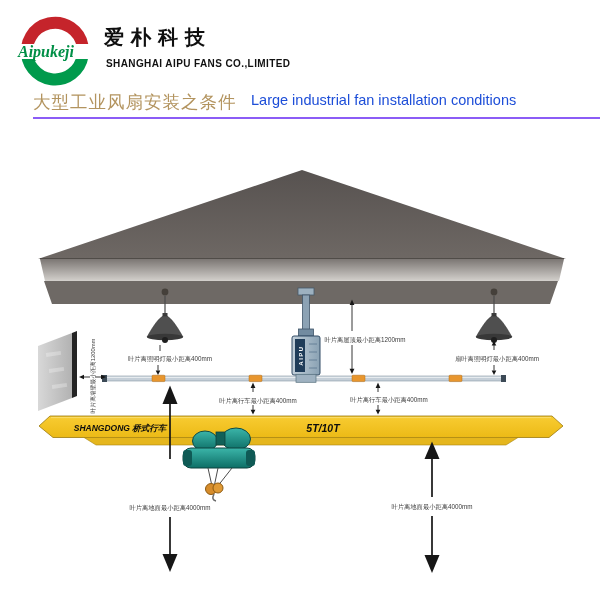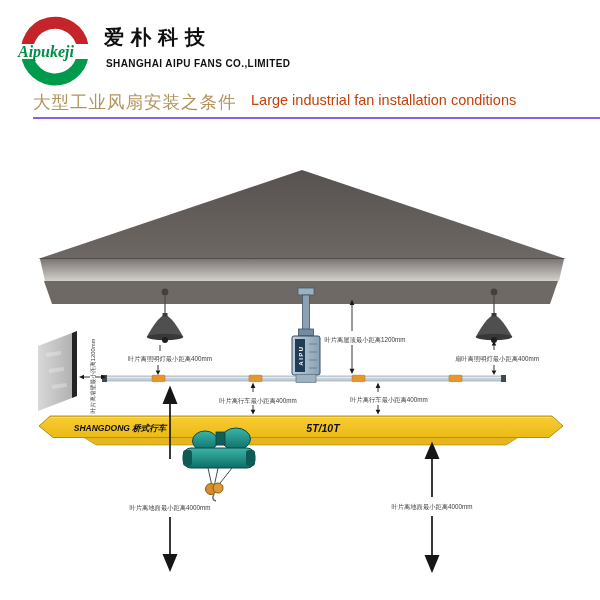--- a/index.html
+++ b/index.html
@@ -7,21 +7,21 @@
         font-family:"Liberation Sans",sans-serif;}
   .hdr{position:absolute;left:0;top:0;width:481px;height:125px;background:#fff;}
   .logo{position:absolute;left:16px;top:14px;width:84px;height:74px;}
   .co-cn{position:absolute;left:104px;top:24px;font-size:20px;font-weight:bold;
          letter-spacing:7px;color:#0f0f0f;white-space:nowrap;}
   .co-en{position:absolute;left:106px;top:58px;font-size:10px;font-weight:bold;
          letter-spacing:0.4px;color:#111;white-space:nowrap;}
   .titlebar{position:absolute;left:33px;top:90px;width:570px;height:27px;
             border-bottom:2px solid #8b5cf6;}
   .t-cn{position:absolute;left:0;top:0;font-size:17.5px;color:#b3945f;letter-spacing:1px;white-space:nowrap;}
-  .t-en{position:absolute;left:218px;top:2px;font-size:14.5px;color:#c2410c;white-space:nowrap;}
+  .t-en{position:absolute;left:218px;top:2px;font-size:14.5px;color:#1d4ed8;white-space:nowrap;}
   svg text{font-family:"Liberation Sans",sans-serif;}
   .ann{font-size:6.3px;fill:#3b3b3b;}
   .dim{stroke:#1f1f1f;stroke-width:0.9;}
   .big{fill:#161616;}
   .logo-word{font-family:"Liberation Serif",serif;font-style:italic;font-weight:bold;font-size:16px;fill:#008f46;}
 </style>
 </head>
 <body>
 
 <div class="page">

